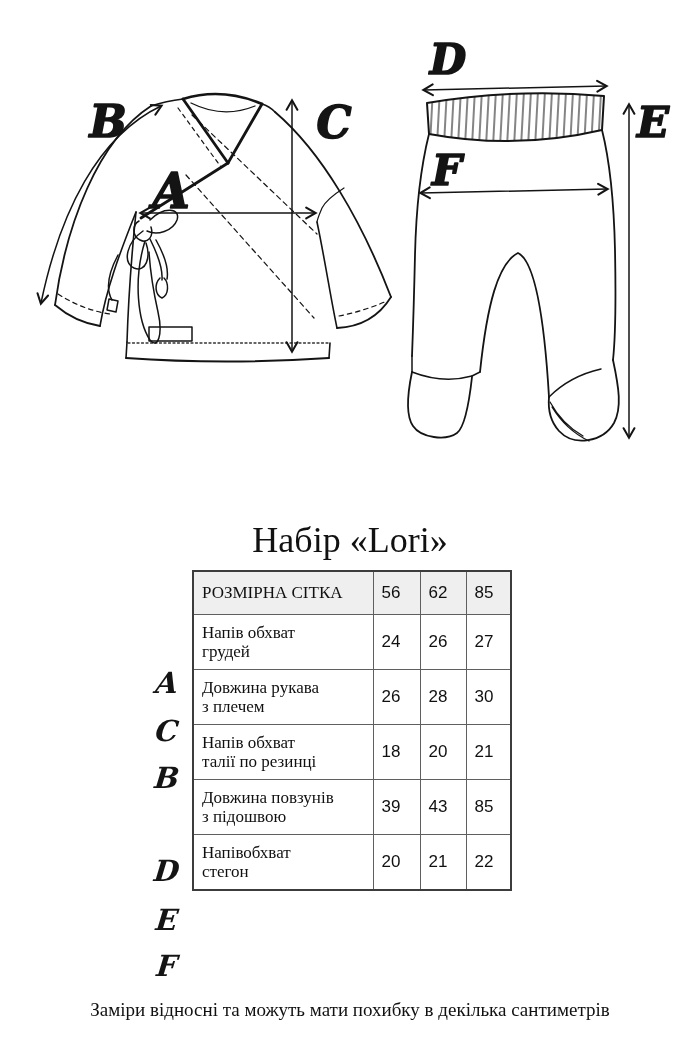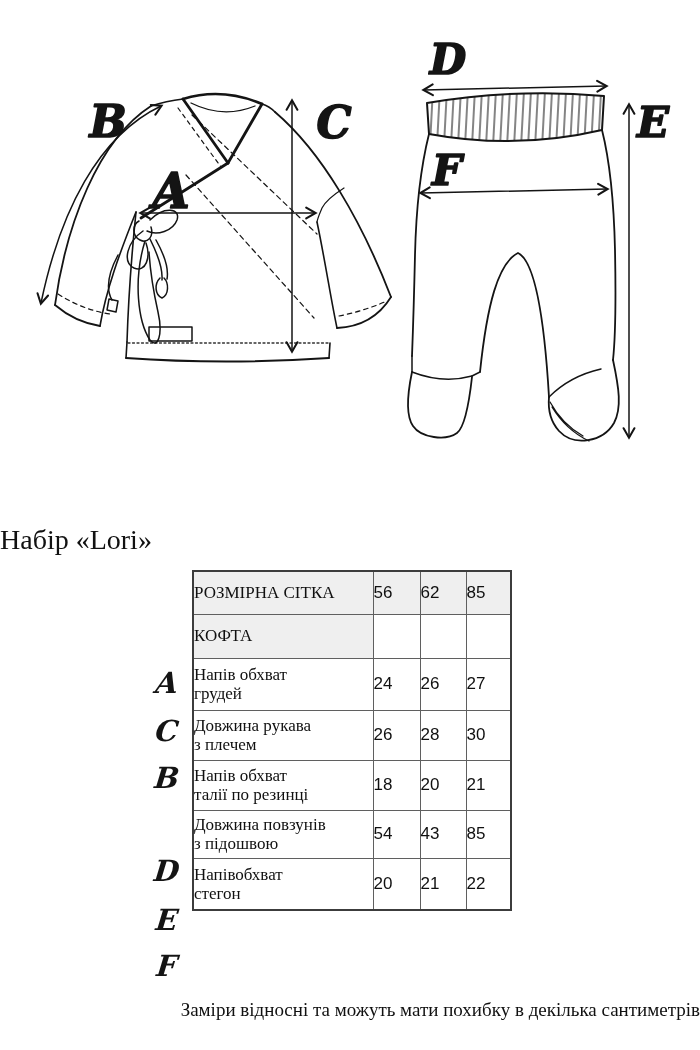--- a/index.html
+++ b/index.html
@@ -5,43 +5,43 @@
   html,body{margin:0;padding:0;background:#fff;}
   .sheet{
     position:relative;width:700px;height:1050px;background:#ffffff;overflow:hidden;
     font-family:"Liberation Serif",serif;color:#141414;
   }
   svg text{font-family:"DejaVu Serif",serif;}
   .script-letter{
     font-style:italic;font-weight:bold;fill:#141414;text-anchor:middle;
   }
   .set-title{
-    position:absolute;top:523px;left:0;width:700px;
-    font-size:28px;line-height:34px;color:#111;font-weight:normal;margin:0;
+    position:absolute;top:523px;left:0;width:700px;text-align:center;
+    font-size:36px;line-height:34px;color:#111;font-weight:normal;margin:0;
   }
   table.size-table{
     position:absolute;left:192px;top:570px;border-collapse:collapse;
     table-layout:fixed;width:318px;
     border:2px solid #3c3c3c;
   }
   table.size-table td{
-    border:1.3px solid #5f5f5f;padding:0;vertical-align:middle;
+    border:1.3px solid #5f5f5f;padding:8px;vertical-align:middle;
     font-size:17px;line-height:1.12;color:#101010;
   }
   td.lbl{padding-left:7px;white-space:pre-line;font-family:"Liberation Serif",serif;}
   td.val{text-align:left;font-family:"Liberation Sans",sans-serif;font-size:17px;}
   .shade{background:#efefef;}
   .row-letter{
     position:absolute;left:144px;width:46px;height:42px;
     display:flex;align-items:center;justify-content:center;
     font-family:"DejaVu Serif",serif;font-style:italic;font-weight:bold;
     font-size:29px;transform:skewX(-6deg);color:#141414;
   }
   .disclaimer{
-    position:absolute;top:999px;left:0;width:700px;text-align:right;
+    position:absolute;top:999px;left:0;width:700px;text-align:center;
     font-size:19px;color:#111;
   }
 </style>
 </head>
 <body>
 
 <div class="sheet">
 
   <svg width="700" height="505" viewBox="0 0 700 505" style="position:absolute;top:0;left:0;">
     <defs>
@@ -151,26 +151,20 @@
         <col style="width:46px">
         <col style="width:45px">
       </colgroup>
     <tbody>
       <tr style="height:43px">
         <td class="lbl shade">РОЗМІРНА СІТКА</td>
         <td class="val shade">56</td>
         <td class="val shade">62</td>
         <td class="val shade">85</td>
       </tr>
-      <tr style="height:44px">
-        <td class="lbl shade">КОФТА</td>
-        <td class="val"></td>
-        <td class="val"></td>
-        <td class="val"></td>
-      </tr>
       <tr style="height:52px">
         <td class="lbl">Напів обхват
 грудей</td>
         <td class="val">24</td>
         <td class="val">26</td>
         <td class="val">27</td>
       </tr>
       <tr style="height:50px">
         <td class="lbl">Довжина рукава
 з плечем</td>
@@ -181,21 +175,21 @@
       <tr style="height:50px">
         <td class="lbl">Напів обхват
 талії по резинці</td>
         <td class="val">18</td>
         <td class="val">20</td>
         <td class="val">21</td>
       </tr>
       <tr style="height:48px">
         <td class="lbl">Довжина повзунів
 з підошвою</td>
-        <td class="val">54</td>
+        <td class="val">39</td>
         <td class="val">43</td>
         <td class="val">85</td>
       </tr>
       <tr style="height:52px">
         <td class="lbl">Напівобхват
 стегон</td>
         <td class="val">20</td>
         <td class="val">21</td>
         <td class="val">22</td>
       </tr>

